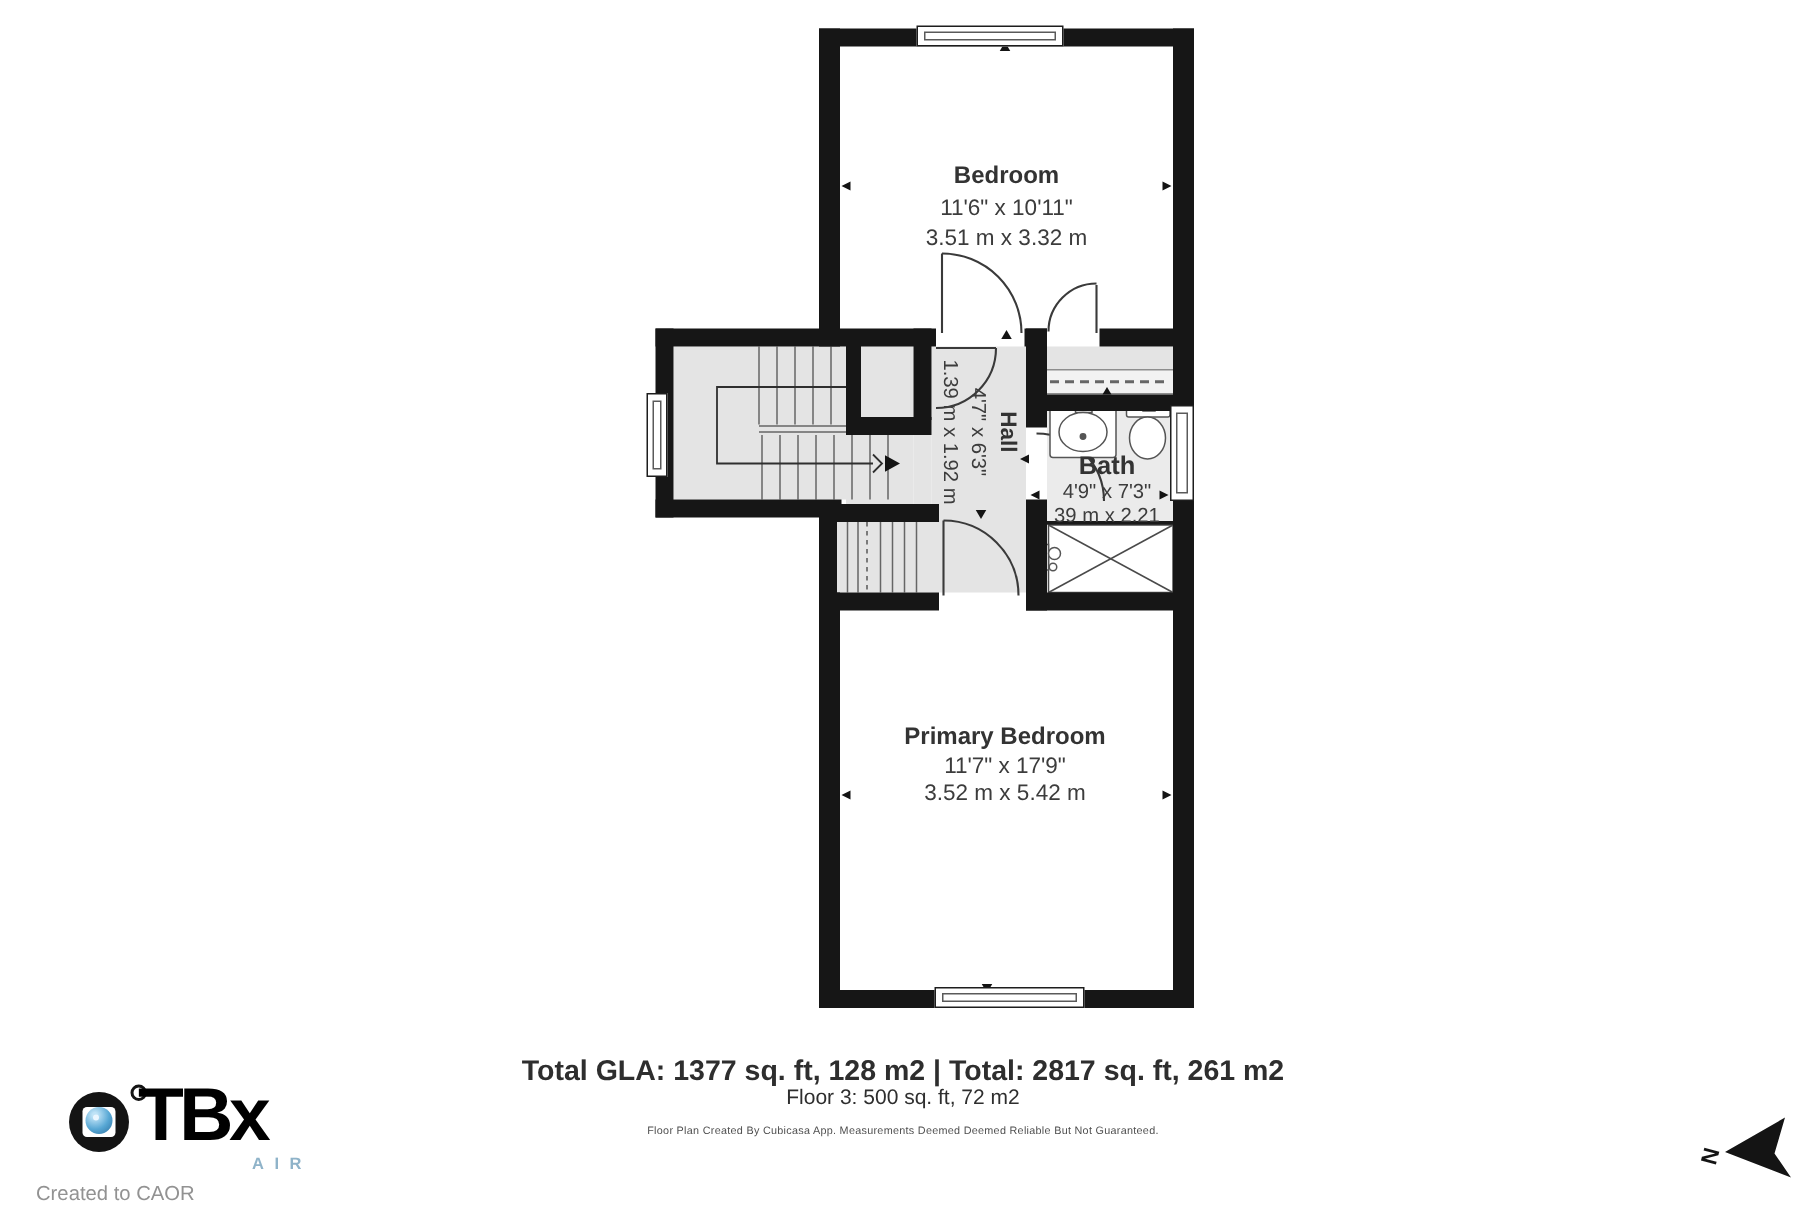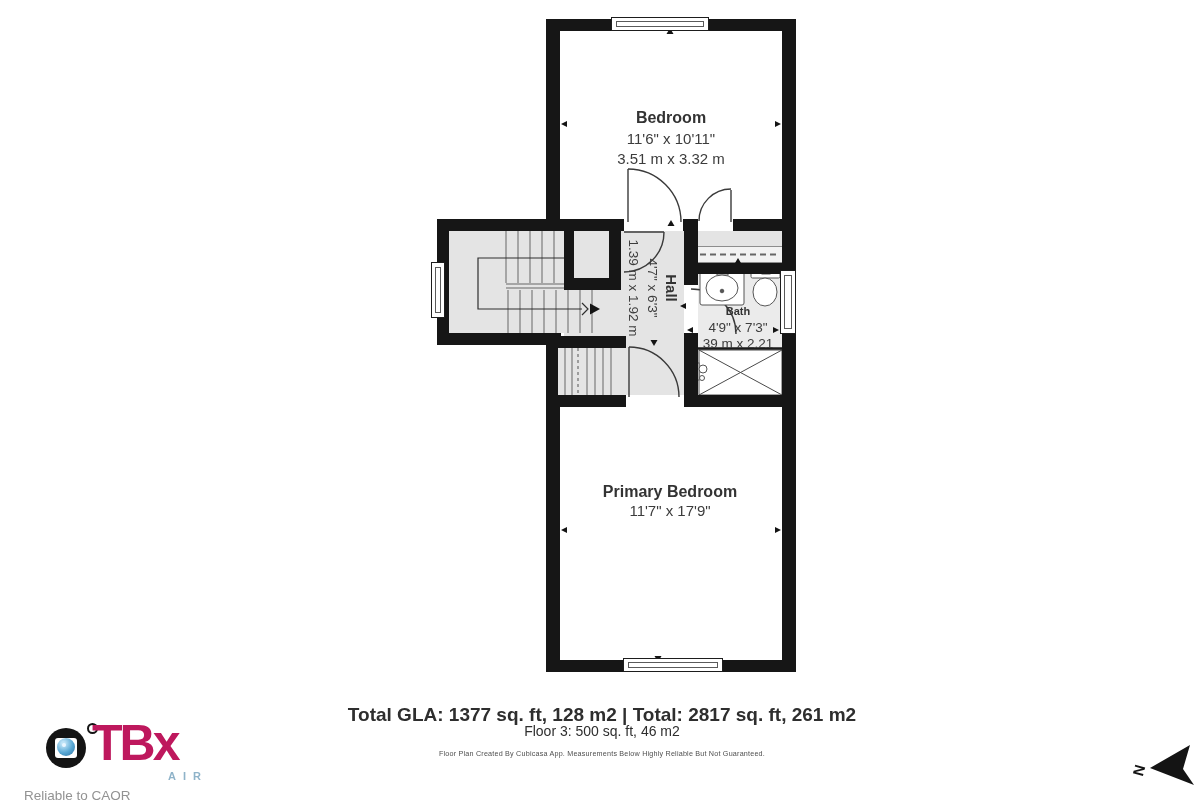--- a/index.html
+++ b/index.html
@@ -15,37 +15,37 @@
   .window.v .pane{left:3px;right:3px;top:4px;bottom:4px;}
   svg.overlay{position:absolute;left:0;top:0;}
   .room-label{position:absolute;text-align:center;line-height:20px;}
   .room-name{font-size:16px;font-weight:600;color:#333;}
   .room-dim{font-size:15px;color:#3c3c3c;}
   .label-bedroom{left:545px;top:107px;width:220px;}
   .label-bedroom .room-name{line-height:22px;}
   .label-primary{left:544px;top:482px;width:220px;line-height:18px;}
   .label-primary .room-name{line-height:20px;}
   .label-bath{left:666px;top:302px;width:112px;line-height:16px;}
-  .label-bath .room-name{font-size:11px;line-height:18px;}
+  .label-bath .room-name{font-size:17px;line-height:18px;}
   .label-bath .room-dim{font-size:13.5px;}
   .label-hall{left:574px;top:257px;width:120px;height:62px;transform:rotate(90deg);line-height:19px;}
   .label-hall .room-name{font-size:15px;}
   .label-hall .room-dim{font-size:13.5px;}
   .footer{position:absolute;left:186px;top:706px;width:800px;text-align:center;color:#2e2e2e;}
   .f-bold{font-size:19px;font-weight:700;line-height:17px;}
   .f-line{font-size:14px;line-height:16.5px;}
   .f-tiny{font-size:7.2px;color:#4f4f4f;margin-top:9px;letter-spacing:.2px;}
   .logo{position:absolute;left:24px;top:712px;width:190px;height:75px;}
   .lens-ring{position:absolute;left:6px;top:16px;width:40px;height:40px;border-radius:50%;background:#141414;}
   .lens-box{position:absolute;left:9px;top:10px;width:22px;height:20px;background:#fff;border-radius:3px;}
   .lens{position:absolute;left:11px;top:10px;width:18px;height:18px;border-radius:50%;
         background:radial-gradient(circle at 35% 30%,#bfe3f7 10%,#57a7d4 55%,#2d6f9e 100%);}
   .lens-dot{position:absolute;left:16px;top:15px;width:4px;height:4px;border-radius:50%;background:#eaf6ff;}
   .deg-circle{position:absolute;left:47px;top:11px;width:7px;height:7px;border:2.5px solid #141414;border-radius:50%;background:#fff;}
-  .logo-text{position:absolute;left:52px;top:2px;font-size:50px;font-weight:800;letter-spacing:-3px;color:#be185d;}
+  .logo-text{position:absolute;left:52px;top:2px;font-size:50px;font-weight:800;letter-spacing:-3px;color:#000000;}
   .logo-air{position:absolute;left:128px;top:58px;font-size:11px;font-weight:600;letter-spacing:7px;color:#8fb3c9;}
   .license{position:absolute;left:8px;top:788px;font-size:13.5px;color:#929292;}
   .north-n{position:absolute;left:1118px;top:762px;font-size:15px;font-weight:600;color:#141414;transform:rotate(105deg);}
 </style>
 </head>
 <body>
 
 <div id="canvas">
 
   <div class="floor" style="left:433px;top:231px;width:115px;height:102px;"></div>
@@ -209,35 +209,36 @@
 
   <div class="room-label label-bath">
     <div class="room-name">Bath</div>
     <div class="room-dim">4'9" x 7'3"</div>
     <div class="room-dim">39 m x 2.21</div>
   </div>
 
   <div class="room-label label-primary">
     <div class="room-name">Primary Bedroom</div>
     <div class="room-dim">11'7" x 17'9"</div>
+    <div class="room-dim">3.52 m x 5.42 m</div>
   </div>
 
   <div class="footer">
     <div class="f-bold">Total GLA: 1377 sq. ft, 128 m2 | Total: 2817 sq. ft, 261 m2</div>
-    <div class="f-line">Floor 3: 500 sq. ft, 46 m2</div>
-    <div class="f-tiny">Floor Plan Created By Cubicasa App. Measurements Below Highly Reliable But Not Guaranteed.</div>
+    <div class="f-line">Floor 3: 500 sq. ft, 72 m2</div>
+    <div class="f-tiny">Floor Plan Created By Cubicasa App. Measurements Deemed Deemed Reliable But Not Guaranteed.</div>
   </div>
 
   <div class="logo">
     <div class="lens-ring">
       <div class="lens-box"></div>
       <div class="lens"></div>
       <div class="lens-dot"></div>
     </div>
     <div class="deg-circle"></div>
     <div class="logo-text">TBx</div>
     <div class="logo-air">AIR</div>
   </div>
-  <div class="license">Reliable to CAOR</div>
+  <div class="license">Created to CAOR</div>
 
   <div class="north-n">N</div>
 
 </div>
 
 </body></html>

